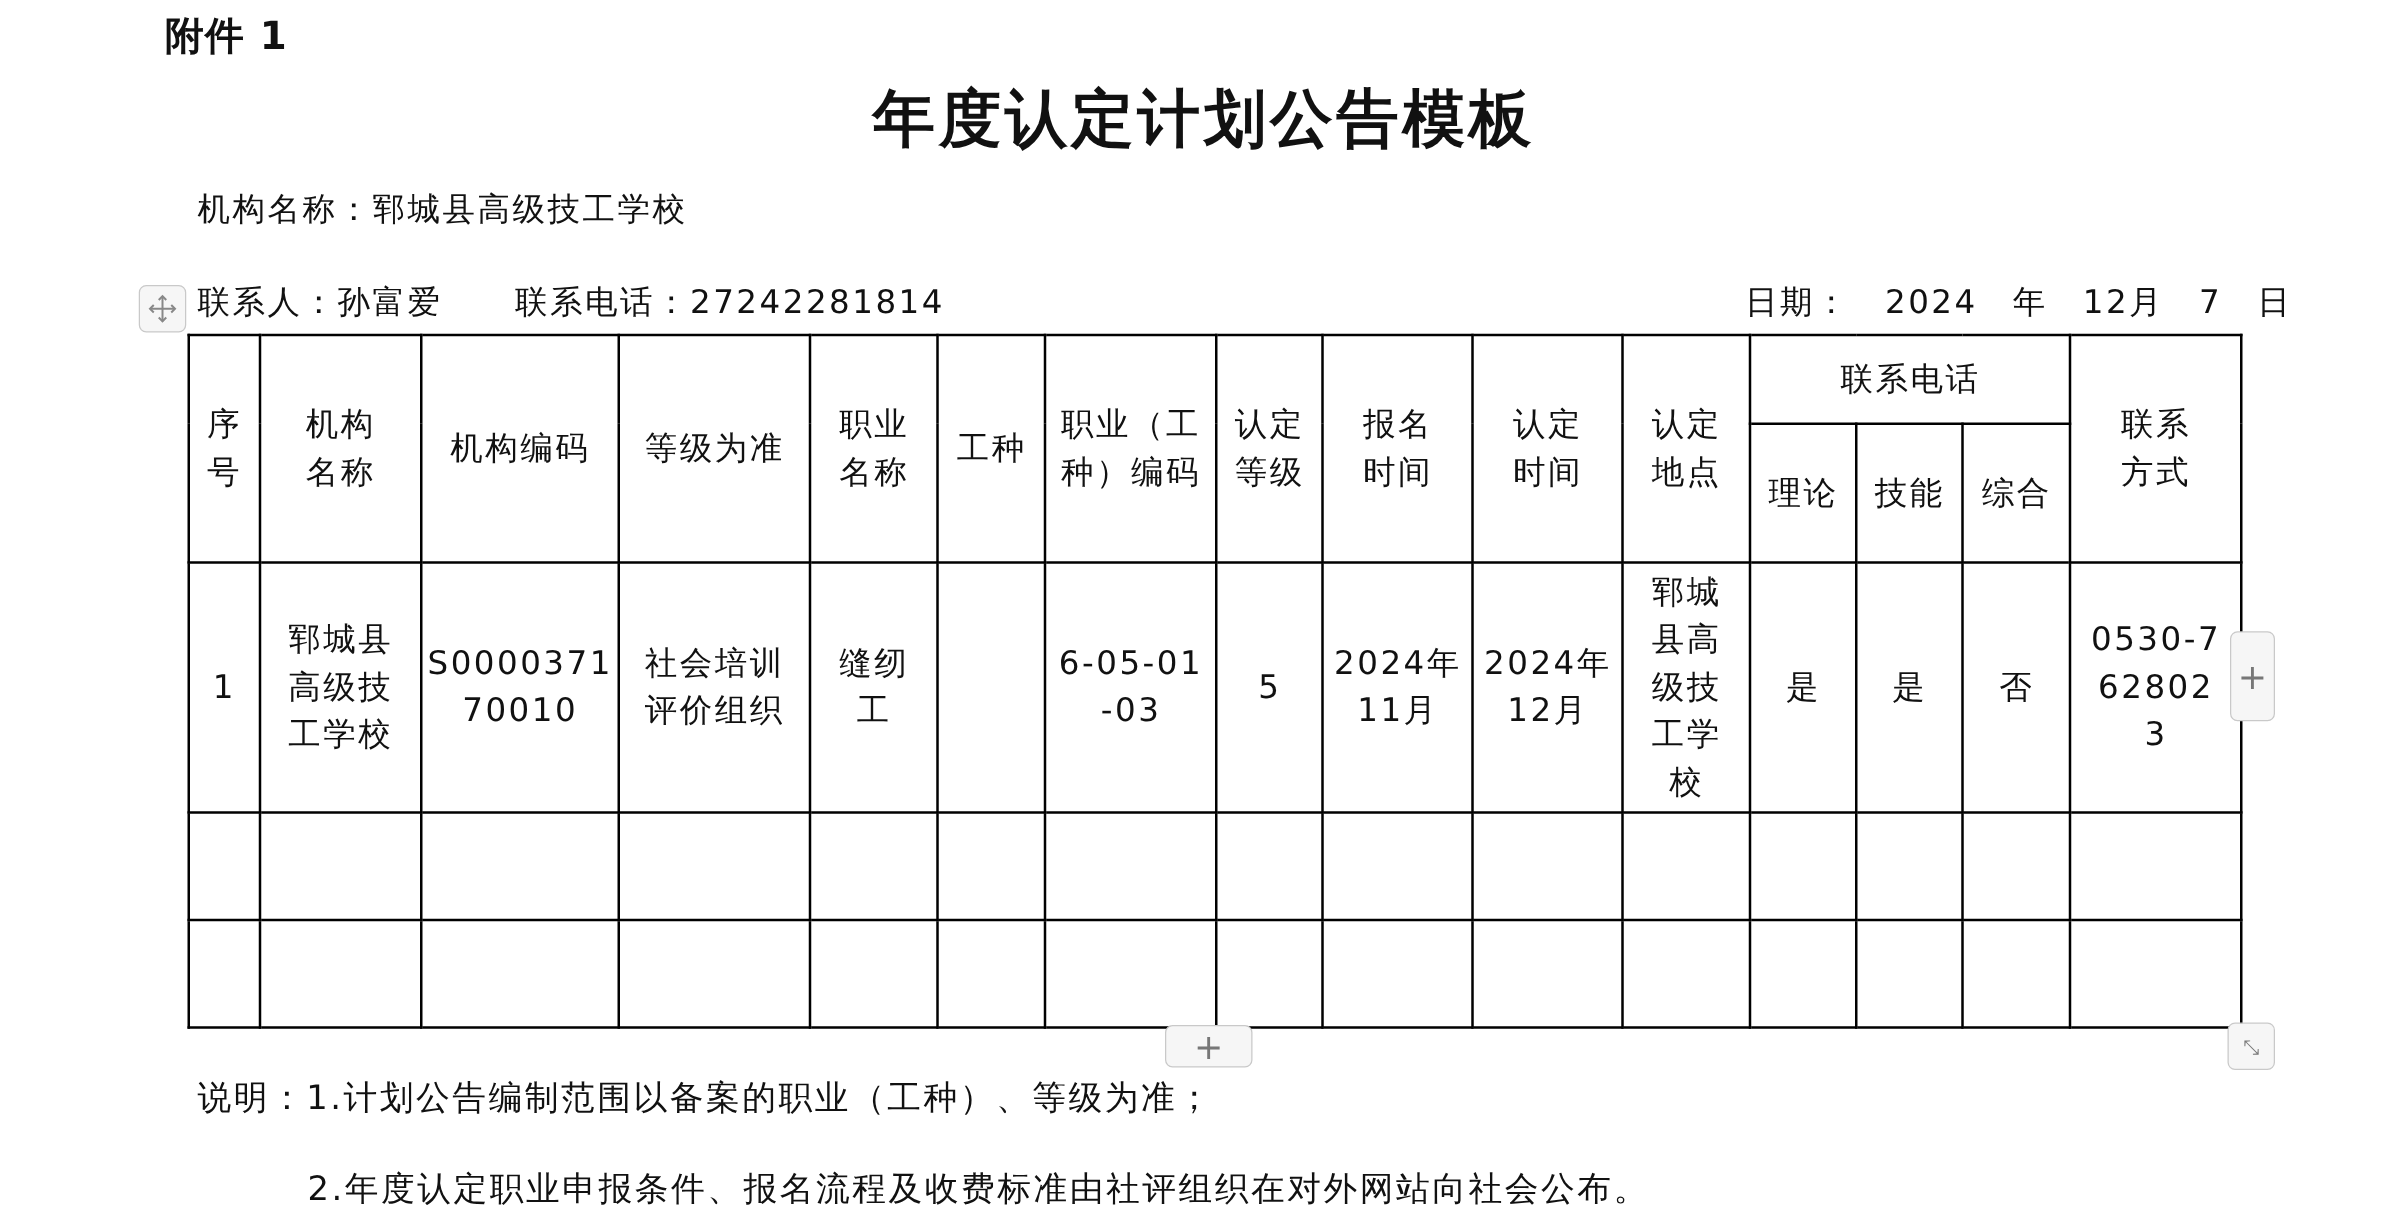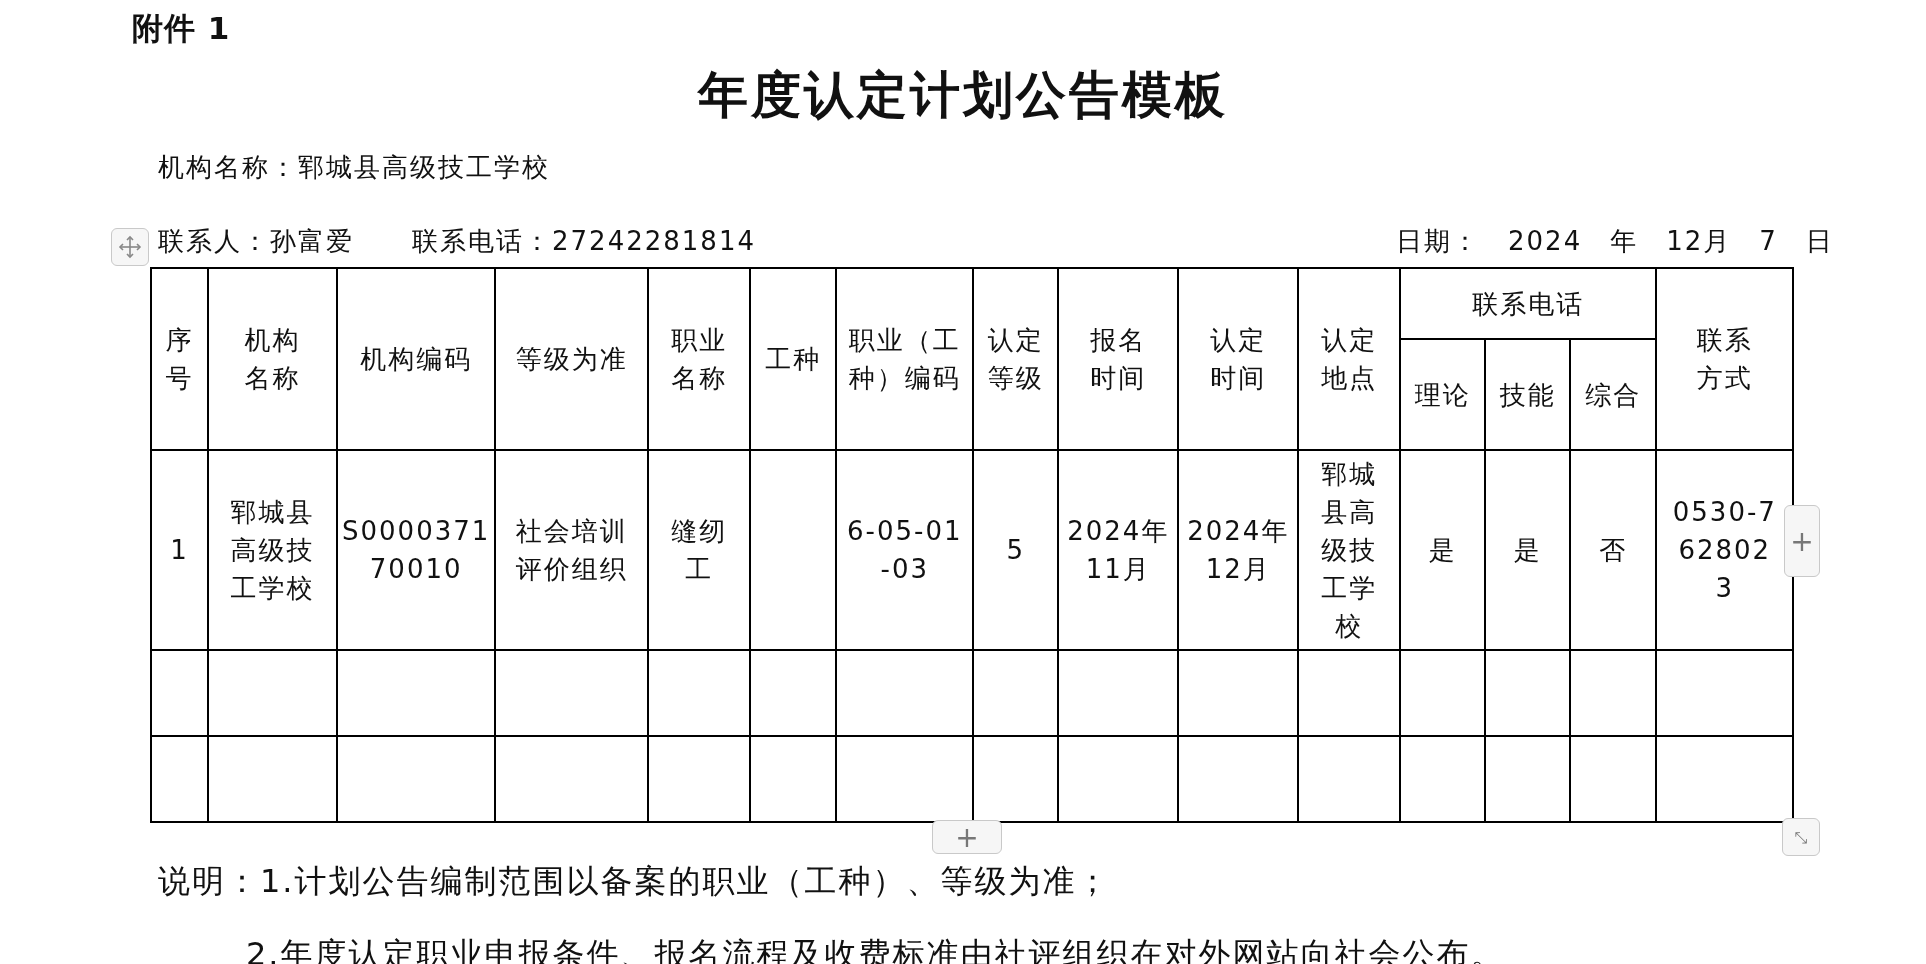--- a/index.html
+++ b/index.html
@@ -18,21 +18,21 @@
   table.grid { position:absolute; left:150px; top:267px; border-collapse:collapse; table-layout:fixed;
                font-size:26px; }
   table.grid td { border:2.5px solid #000; text-align:center; vertical-align:middle; padding:0 4px;
                   line-height:38px; white-space:pre-line; letter-spacing:2px; }
   .handle { position:absolute; background:#f6f6f6; border:1.5px solid #c9c9c9; border-radius:6px;
             color:#777; display:flex; align-items:center; justify-content:center; box-sizing:border-box; }
   #move-handle { left:111px; top:228px; width:38px; height:38px; }
   #add-col { left:1784px; top:505px; width:36px; height:72px; font-size:28px; }
   #add-row { left:932px; top:820px; width:70px; height:34px; font-size:28px; }
   #resize { left:1782px; top:818px; width:38px; height:38px; font-size:16px; }
-  .notes { font-size:32px; letter-spacing:2px; }
+  .notes { font-size:27px; letter-spacing:2px; }
   #note1 { left:158px; top:860px; }
   #note2 { left:246px; top:904px;margin-top:29px; }
 </style>
 </head>
 <body>
 
 <div id="attach" class="abs">附件 1</div>
 <div id="title" class="abs">年度认定计划公告模板</div>
 <div id="org" class="abs meta">机构名称：郓城县高级技工学校</div>
 

